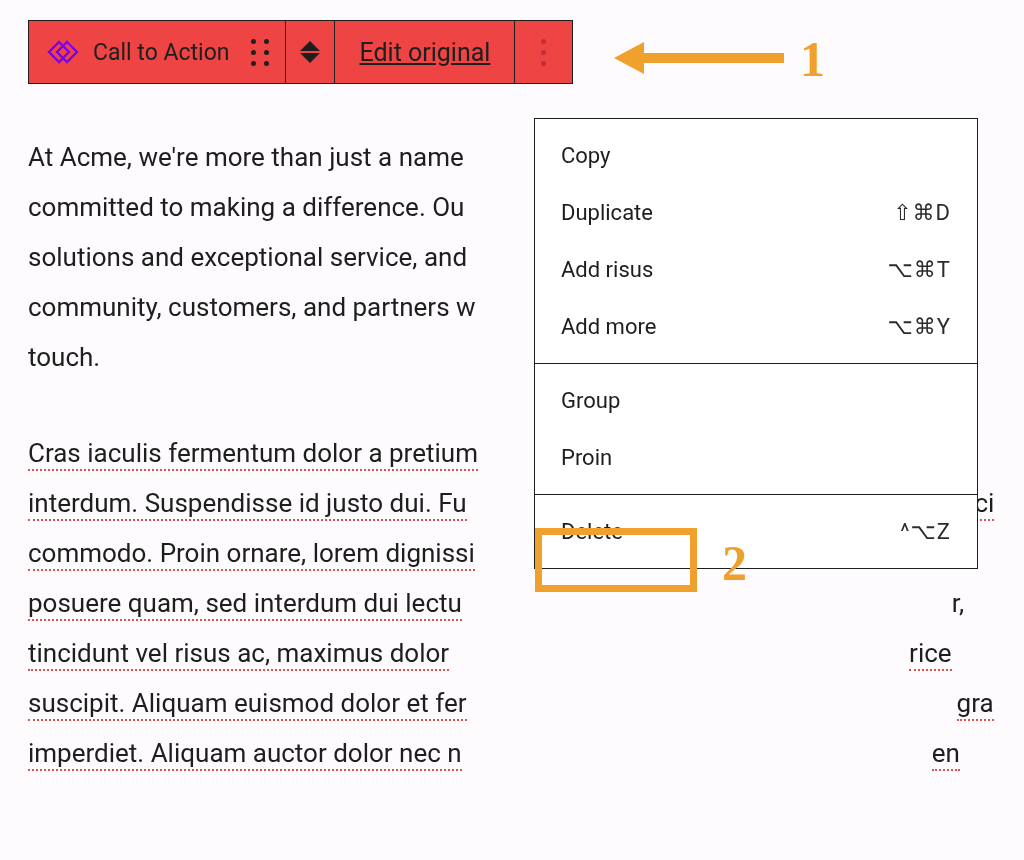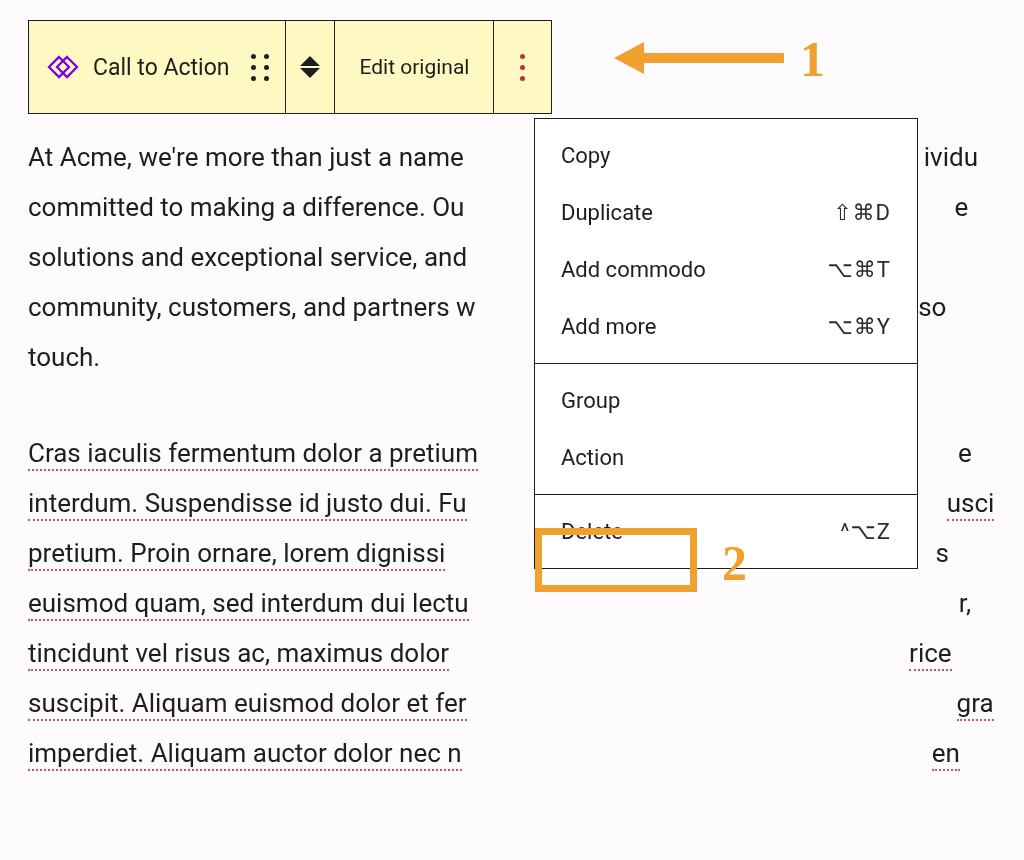--- a/index.html
+++ b/index.html
@@ -1,47 +1,47 @@
 <!DOCTYPE html>
 <html><head>
 <meta charset="utf-8">
 <style>
   * { box-sizing: border-box; margin: 0; padding: 0; }
   html, body { width: 1024px; height: 860px; overflow: hidden; font-family: -apple-system, BlinkMacSystemFont, "Segoe UI", Roboto, sans-serif; color: #1e1e1e; background: #fdfbfd; }
   .canvas { position: relative; width: 1024px; height: 860px; }
 
   
-  .toolbar { position: absolute; top: 20px; left: 28px; display: flex; border: 1.5px solid #1e1e1e; background: #fef9c3; height: 94px; }
+  .toolbar { position: absolute; top: 20px; left: 28px; display: flex; border: 1.5px solid #1e1e1e; background: #ef4444; height: 64px; }
   .toolbar > .segment { display: flex; align-items: center; height: 100%; }
   .seg-block { gap: 14px; padding: 0 16px 0 18px; }
   .block-icon svg { display: block; }
   .block-label { font-size: 23px; }
   .drag-handle { display: grid; grid-template-columns: repeat(2, 5px); grid-template-rows: repeat(3, 5px); gap: 6px 8px; margin-left: 8px; }
   .drag-handle span { width: 5px; height: 5px; background: #1e1e1e; border-radius: 50%; }
   .seg-move { flex-direction: column; justify-content: center; gap: 2px; padding: 0 14px; border-left: 1.5px solid #1e1e1e; }
   .chevron { width: 0; height: 0; border-left: 10px solid transparent; border-right: 10px solid transparent; }
   .chevron.up { border-bottom: 10px solid #1e1e1e; }
   .chevron.down { border-top: 10px solid #1e1e1e; }
-  .seg-edit { padding: 0 24px; border-left: 1.5px solid #1e1e1e; font-size: 21px; }
+  .seg-edit { padding: 0 24px; border-left: 1.5px solid #1e1e1e; font-size: 25px; text-decoration: underline; }
   .seg-more { padding: 0 26px; border-left: 1.5px solid #1e1e1e; flex-direction: column; gap: 6px; justify-content: center; }
   .seg-more span { width: 5px; height: 5px; background: #B8343A; border-radius: 50%; }
 
   
   .arrow1 { position: absolute; top: 42px; left: 614px; display: flex; align-items: center; }
   .arrow1 .head { width: 0; height: 0; border-top: 16px solid transparent; border-bottom: 16px solid transparent; border-right: 30px solid #F0A02C; }
   .arrow1 .shaft { width: 140px; height: 10px; background: #F0A02C; }
   .num1 { position: absolute; top: 30px; left: 800px; font-size: 50px; font-weight: 700; color: #F0A02C; font-family: Georgia, 'Times New Roman', serif; }
 
   
   .body-text { position: absolute; top: 132px; left: 28px; width: 1000px; font-size: 26px; line-height: 50px; }
   .body-text p { margin-bottom: 46px; }
   .u { border-bottom: 2px dotted #d9534f; padding-bottom: 1px; }
 
   
-  .menu { position: absolute; top: 118px; left: 534px; width: 384px; background: #fff; border: 1.5px solid #1e1e1e; font-size: 22px; }
+  .menu { position: absolute; top: 118px; left: 534px; width: 444px; background: #fff; border: 1.5px solid #1e1e1e; font-size: 22px; }
   .menu-group { padding: 8px 0; }
   .menu-group + .menu-group { border-top: 1.5px solid #1e1e1e; }
   .menu-item { display: flex; align-items: center; justify-content: space-between; padding: 16px 26px; cursor: default; }
   .shortcut { color: #2b2b2b; font-size: 22px; letter-spacing: 1px; }
   .lock-icon { width: 20px; height: 22px; border: 2.2px solid #1e1e1e; border-radius: 0 0 3px 3px; position: relative; }
   .lock-icon::before { content: ""; position: absolute; top: -14px; left: 2px; width: 12px; height: 12px; border: 2.2px solid #1e1e1e; border-bottom: none; border-radius: 10px 10px 0 0; }
 
   
   .highlight-box { position: absolute; top: 528px; left: 535px; width: 162px; height: 64px; border: 7px solid #F0A02C; }
   .num2 { position: absolute; top: 534px; left: 722px; font-size: 50px; font-weight: 700; color: #F0A02C; font-family: Georgia, 'Times New Roman', serif; }
@@ -93,52 +93,52 @@
     <p>
       <span>At Acme, we're more than just a name</span><span style="display:inline-block;width:460px;"></span><span>ividu</span><br>
       <span>committed to making a difference. Ou</span><span style="display:inline-block;width:490px;"></span><span>e</span><br>
       <span>solutions and exceptional service, and</span><br>
       <span>community, customers, and partners w</span><span style="display:inline-block;width:420px;"></span><span>erso</span><br>
       <span>touch.</span>
     </p>
     <p>
       <span class="u">Cras iaculis fermentum dolor a pretium</span><span style="display:inline-block;width:480px;"></span><span>e</span><br>
       <span class="u">interdum. Suspendisse id justo dui. Fu</span><span style="display:inline-block;width:480px;"></span><span class="u">usci</span><br>
-      <span class="u">pretium. Proin ornare, lorem dignissi</span><span style="display:inline-block;width:490px;"></span><span>s</span><br>
-      <span class="u">euismod quam, sed interdum dui lectu</span><span style="display:inline-block;width:490px;"></span><span>r,</span><br>
+      <span class="u">commodo. Proin ornare, lorem dignissi</span><span style="display:inline-block;width:490px;"></span><span>s</span><br>
+      <span class="u">posuere quam, sed interdum dui lectu</span><span style="display:inline-block;width:490px;"></span><span>r,</span><br>
       <span class="u">tincidunt vel risus ac, maximus dolor</span><span style="display:inline-block;width:460px;"></span><span class="u">rice</span><br>
       <span class="u">suscipit. Aliquam euismod dolor et fer</span><span style="display:inline-block;width:490px;"></span><span class="u">gra</span><br>
       <span class="u">imperdiet. Aliquam auctor dolor nec n</span><span style="display:inline-block;width:470px;"></span><span class="u">en</span>
     </p>
   </div>
 
   <div class="menu">
     <div class="menu-group">
       <div class="menu-item">
         <span>Copy</span>
       </div>
       <div class="menu-item">
         <span>Duplicate</span>
         <span class="shortcut">⇧⌘D</span>
       </div>
       <div class="menu-item">
-        <span>Add commodo</span>
+        <span>Add risus</span>
         <span class="shortcut">⌥⌘T</span>
       </div>
       <div class="menu-item">
         <span>Add more</span>
         <span class="shortcut">⌥⌘Y</span>
       </div>
     </div>
     <div class="menu-group">
       <div class="menu-item">
         <span>Group</span>
       </div>
       <div class="menu-item">
-        <span>Action</span>
+        <span>Proin</span>
       </div>
     </div>
     <div class="menu-group">
       <div class="menu-item">
         <span>Delete</span>
         <span class="shortcut">^⌥Z</span>
       </div>
     </div>
   </div>
 

